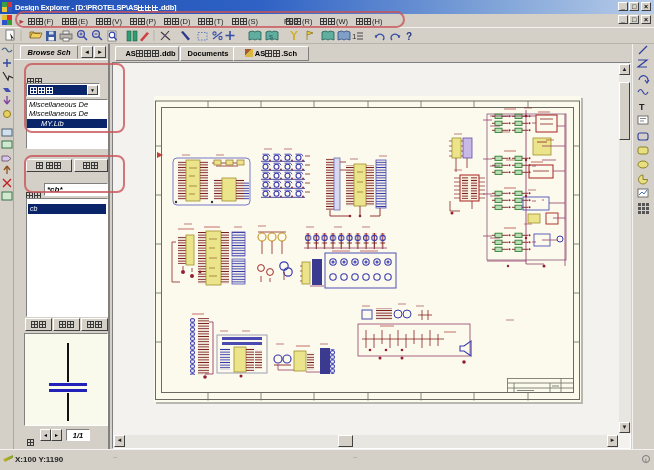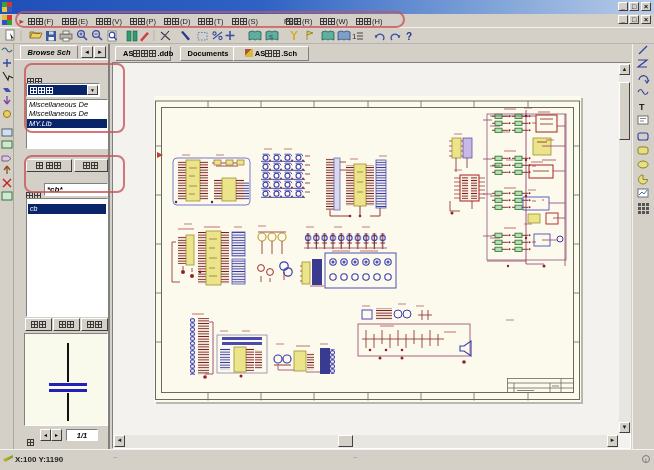--- a/index.html
+++ b/index.html
@@ -52,20 +52,21 @@
 
 #rcol{left:632px;top:44px;width:22px;height:405px;background:#d4d0c8;border-left:1px solid #f4f2ee;box-sizing:border-box;}
 
 #status{left:0;top:449px;width:654px;height:21px;background:#d4d0c8;border-top:1px solid #f4f2ee;box-sizing:border-box;font-size:7.5px;color:#222;}
 .redbox{position:absolute;border:2px solid rgba(200,85,90,.8);border-radius:8px;z-index:40;}
 </style></head>
 <body>
 
 <div id="title" class="abs">
  <div style="position:absolute;left:2px;top:2px;width:10px;height:10px;background:conic-gradient(#d03838 0 25%,#3858c8 0 50%,#e8c838 0 75%,#38a048 0);"></div>
+ <div class="txt">Design Explorer - [D:\PROTELSP\AS<span class="cjw"></span><span class="cjw"></span><span class="cjw"></span>.ddb]</div>
  <div class="wbtn" style="left:618px;top:2px;">_</div>
  <div class="wbtn" style="left:629px;top:2px;">□</div>
  <div class="wbtn" style="left:641px;top:2px;">×</div>
 </div>
 
 <div id="menurow" class="abs">
  <div style="position:absolute;left:2px;top:1px;width:10px;height:10px;background:conic-gradient(#e03030 0 25%,#30a030 0 50%,#3050d0 0 75%,#e0c030 0);"></div>
  <div class="mi" style="left:18px;color:#b04040;">►</div>
  <div class="mi" style="left:28px;"><span class="cj"></span><span class="cj"></span>(F)</div>
  <div class="mi" style="left:62px;"><span class="cj"></span><span class="cj"></span>(E)</div>
@@ -221,21 +222,21 @@
         <span class="cjw"></span>
         <span class="cjw"></span>
         <span class="cjw"></span>
       </div>
    <div class="btn98" style="right:1px;top:1px;width:11px;height:10px;line-height:9px;font-size:5px;">▼</div>
  </div>
 
  <div class="sunken" style="position:absolute;left:12px;top:55px;width:82px;height:50px;font-size:7.5px;line-height:9.3px;">
    <div style="padding-left:2px;white-space:nowrap;overflow:hidden;">Miscellaneous De</div>
    <div style="padding-left:2px;white-space:nowrap;overflow:hidden;">Miscellaneous De</div>
-   <div class="navy" style="padding-left:2px;">MY.Lib</div>
+   <div class="navy" style="padding-left:14px;">MY.Lib</div>
  </div>
 
  <div class="btn98" style="left:12px;top:115px;width:46px;height:13px;line-height:12px;"><span class="cj"></span> <span class="cj"></span><span class="cj"></span></div>
  <div class="btn98" style="left:60px;top:115px;width:34px;height:13px;line-height:12px;"><span class="cj"></span><span class="cj"></span></div>
 
  <div style="position:absolute;left:12px;top:140px;"><span class="cj"></span><span class="cj"></span></div>
  <div class="sunken" style="position:absolute;left:30px;top:139px;width:64px;height:13px;font-size:8px;font-weight:bold;padding:1px 0 0 2px;">*cb*</div>
 
  <div class="sunken" style="position:absolute;left:12px;top:154px;width:82px;height:119px;font-size:7px;">
    <div class="navy" style="margin:5px 1px 0 1px;padding-left:2px;height:10px;line-height:10px;">cb</div>
@@ -248,28 +249,28 @@
  <div class="sunken" style="position:absolute;left:10px;top:289px;width:84px;height:93px;background:#fafaec;">
    <div style="position:absolute;left:42px;top:9px;width:2px;height:39px;background:#111;"></div>
    <div style="position:absolute;left:24px;top:49px;width:38px;height:3px;background:#2222bb;"></div>
    <div style="position:absolute;left:24px;top:55px;width:38px;height:3px;background:#2222bb;"></div>
    <div style="position:absolute;left:42px;top:59px;width:2px;height:28px;background:#111;"></div>
  </div>
 
  <div style="position:absolute;left:13px;top:387px;"><span class="cj"></span></div>
  <div class="btn98" style="left:26px;top:385px;width:11px;height:12px;font-size:5px;line-height:11px;">◄</div>
  <div class="btn98" style="left:37px;top:385px;width:11px;height:12px;font-size:5px;line-height:11px;">►</div>
- <div class="sunken" style="position:absolute;left:52px;top:385px;width:32px;height:12px;font-size:7.5px;font-weight:bold;text-align:center;line-height:11px;">1/1</div>
+ <div class="sunken" style="position:absolute;left:52px;top:385px;width:24px;height:12px;font-size:7.5px;font-weight:bold;text-align:center;line-height:11px;">1/1</div>
 </div>
 
 <div class="redbox" style="left:24px;top:63px;width:97px;height:66px;"></div>
 <div class="redbox" style="left:24px;top:155px;width:97px;height:34px;"></div>
 
 <div id="doctabs" class="abs">
- <div class="dtab" style="left:3px;width:56px;padding-left:7px;">AS<span class="cj"></span><span class="cj"></span><span class="cj"></span>.ddb</div>
+ <div class="dtab" style="left:3px;width:64px;padding-left:7px;">AS<span class="cj"></span><span class="cj"></span><span class="cj"></span>.ddb</div>
  <div class="dtab" style="left:68px;width:56px;">Documents</div>
  <div class="dtab" style="left:121px;width:76px;background:#d8d4cc;"><span style="display:inline-block;width:8px;height:8px;background:linear-gradient(135deg,#a85830 0 40%,#d8b840 40% 100%);vertical-align:-1px;margin-right:2px;"></span>AS<span class="cj"></span><span class="cj"></span>.Sch</div>
 </div>
 
 <div id="doc" class="abs"></div>
 
 <div id="schwrap" class="abs" style="left:154px;top:96px;width:427px;height:306px;box-shadow:2px 2px 0 #b8b8b0;">
 <svg width="427" height="306" viewBox="0 0 427 306">
 <defs>
 <pattern id="pp" width="4" height="2.6" patternUnits="userSpaceOnUse">

